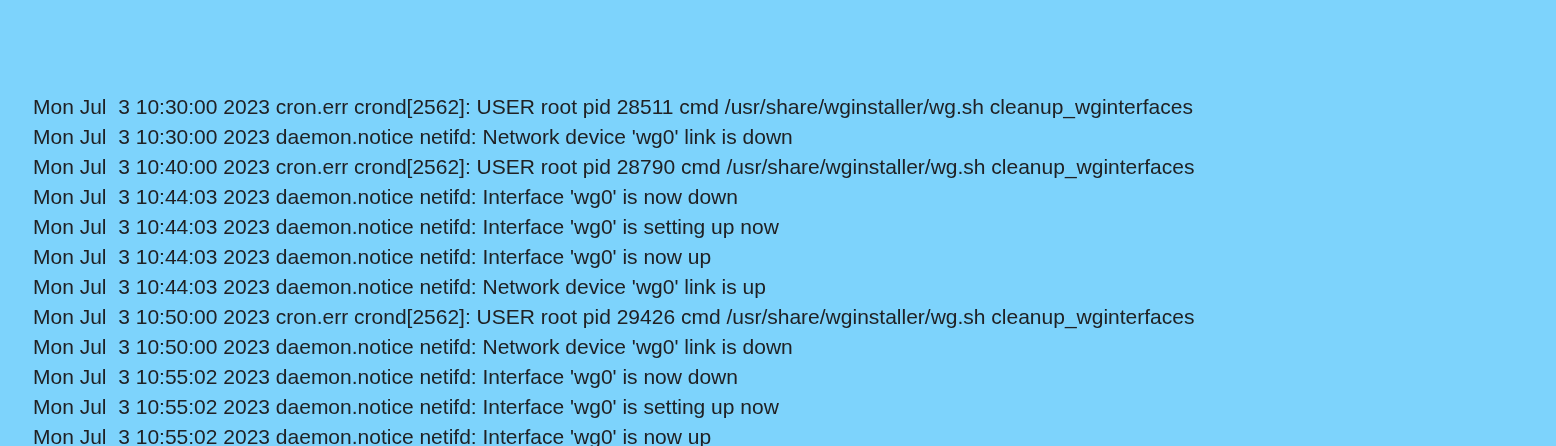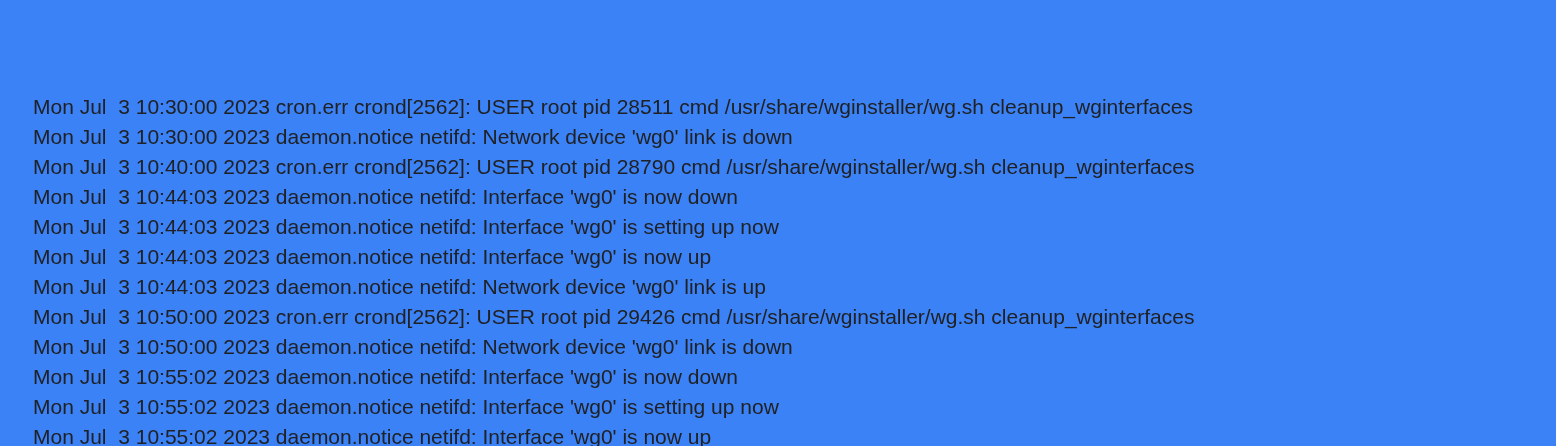--- a/index.html
+++ b/index.html
@@ -4,21 +4,21 @@
 <style>
   html, body {
     margin: 0;
     padding: 0;
     background: #ffffff;
   }
   .screen {
     position: relative;
     width: 1556px;
     height: 446px;
-    background: #3b82f6;
+    background: #7dd3fc;
     overflow: hidden;
   }
   .log-view {
     position: absolute;
     top: 2px;
     left: 33px;
     right: 0;
     font-family: "Liberation Sans", "DejaVu Sans", sans-serif;
     font-size: 21px;
     line-height: 30px;

